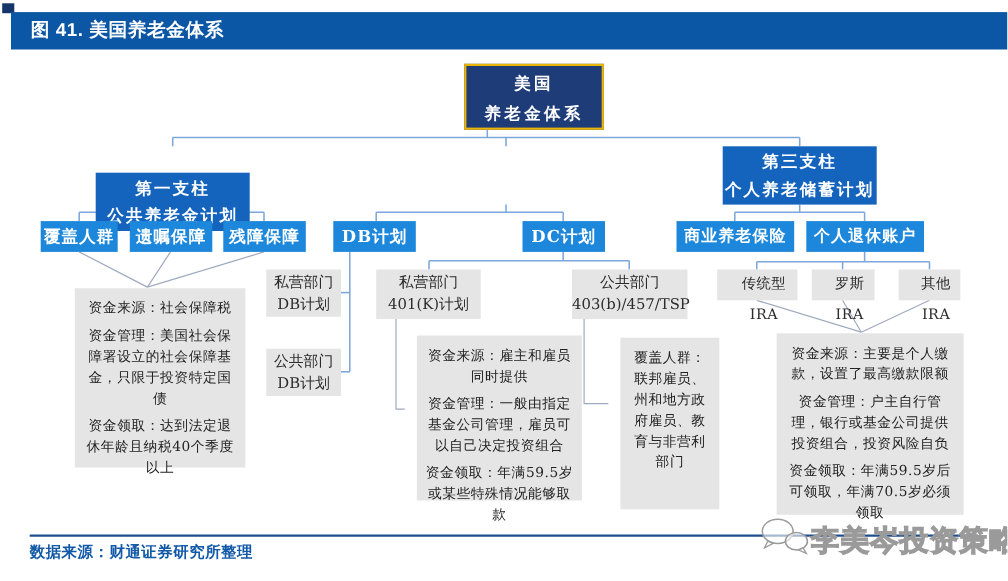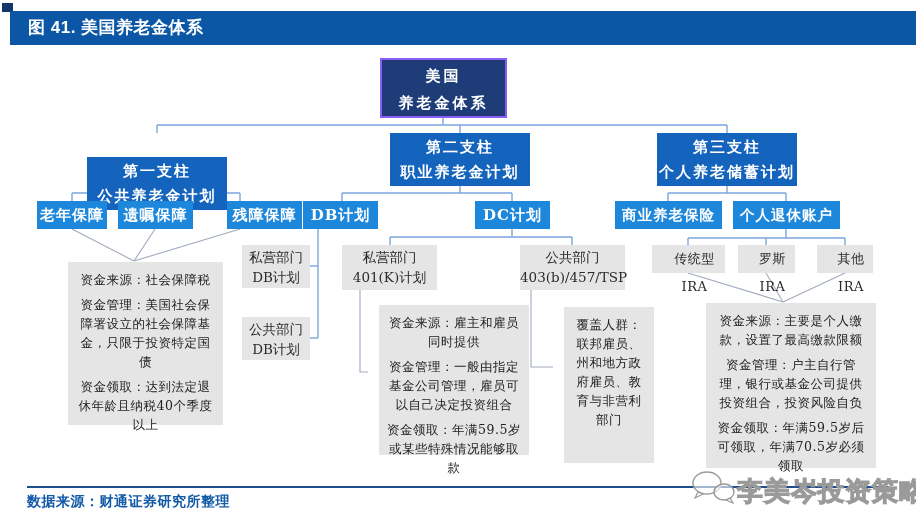--- a/index.html
+++ b/index.html
@@ -8,21 +8,21 @@
   .abs{position:absolute;box-sizing:border-box;}
   
   #corner-sq{left:2px;top:3px;width:11px;height:9px;background:#14366B;}
   #title-bar{left:10px;top:11px;width:906px;height:34px;background:#0C57A5;}
   #title-bar .t{font-family:"Liberation Sans","DejaVu Sans",sans-serif;font-weight:bold;
                 color:#ffffff;font-size:17px;line-height:34px;padding-left:18px;letter-spacing:.5px;}
   
   #wires{left:0;top:0;width:916px;height:528px;pointer-events:none;}
   
   .node{position:absolute;box-sizing:border-box;text-align:center;color:#fff;font-weight:bold;}
-  .root{background:#1E3C78;border:2px solid #8b5cf6;font-size:15px;letter-spacing:3px;}
+  .root{background:#1E3C78;border:2px solid #eab308;font-size:15px;letter-spacing:3px;margin-left:42px;}
   .root .ln{line-height:27px;}
   .pillar{background:#1463BC;font-size:15px;letter-spacing:2px;padding-top:2px;}
   .pillar .ln{line-height:25px;}
   .child{background:#1D87DB;font-size:15px;letter-spacing:1px;line-height:28px;}
   .gray{background:#E5E5E5;color:#2B2B2B;font-weight:normal;}
   .glabel{font-size:13.5px;padding-top:2px;}
   .glabel .ln{line-height:20px;}
   .gira{font-size:13px;line-height:28px;letter-spacing:.5px;padding-left:12px;}
   .detail{background:#E5E5E5;color:#222;font-weight:normal;font-size:12.5px;
           padding:8px 8px 4px 8px;text-align:center;margin-left:11px;}
@@ -103,32 +103,28 @@
 
   <div class="node root" style="left:380px;top:58px;width:127px;height:60px;padding-top:3px;">
     <div class="ln">美国</div>
     <div class="ln">养老金体系</div>
   </div>
 
   <div class="node pillar" style="left:87px;top:133px;width:140px;height:53px;margin-top:24px;">
     <div class="ln">第一支柱</div>
     <div class="ln">公共养老金计划</div>
   </div>
-  <div class="node pillar" style="left:390px;top:133px;width:140px;height:53px;">
-    <div class="ln">第二支柱</div>
-    <div class="ln">职业养老金计划</div>
-  </div>
   <div class="node pillar" style="left:657px;top:133px;width:140px;height:53px;">
     <div class="ln">第三支柱</div>
     <div class="ln">个人养老储蓄计划</div>
   </div>
 
-  <div class="node child" style="left:37px;top:201px;width:70px;height:28px;">老年保障</div>
+  <div class="node child" style="left:37px;top:201px;width:70px;height:28px;">覆盖人群</div>
   <div class="node child" style="left:118px;top:201px;width:75px;height:28px;">遗嘱保障</div>
-  <div class="node child" style="left:203px;top:201px;width:75px;height:28px;margin-left:24px;">残障保障</div>
+  <div class="node child" style="left:203px;top:201px;width:75px;height:28px;">残障保障</div>
 
   <div class="node child" style="left:303px;top:201px;width:75px;height:28px;">DB计划</div>
   <div class="node child" style="left:475px;top:201px;width:75px;height:28px;">DC计划</div>
 
   <div class="node child" style="left:615px;top:201px;width:107px;height:28px;font-size:14.5px;">商业养老保险</div>
   <div class="node child" style="left:733px;top:201px;width:107px;height:28px;font-size:14.5px;">个人退休账户</div>
 
   <div class="node gray glabel" style="left:242px;top:245px;width:68px;height:43px;">
     <div class="ln">私营部门</div>
     <div class="ln">DB计划</div>

